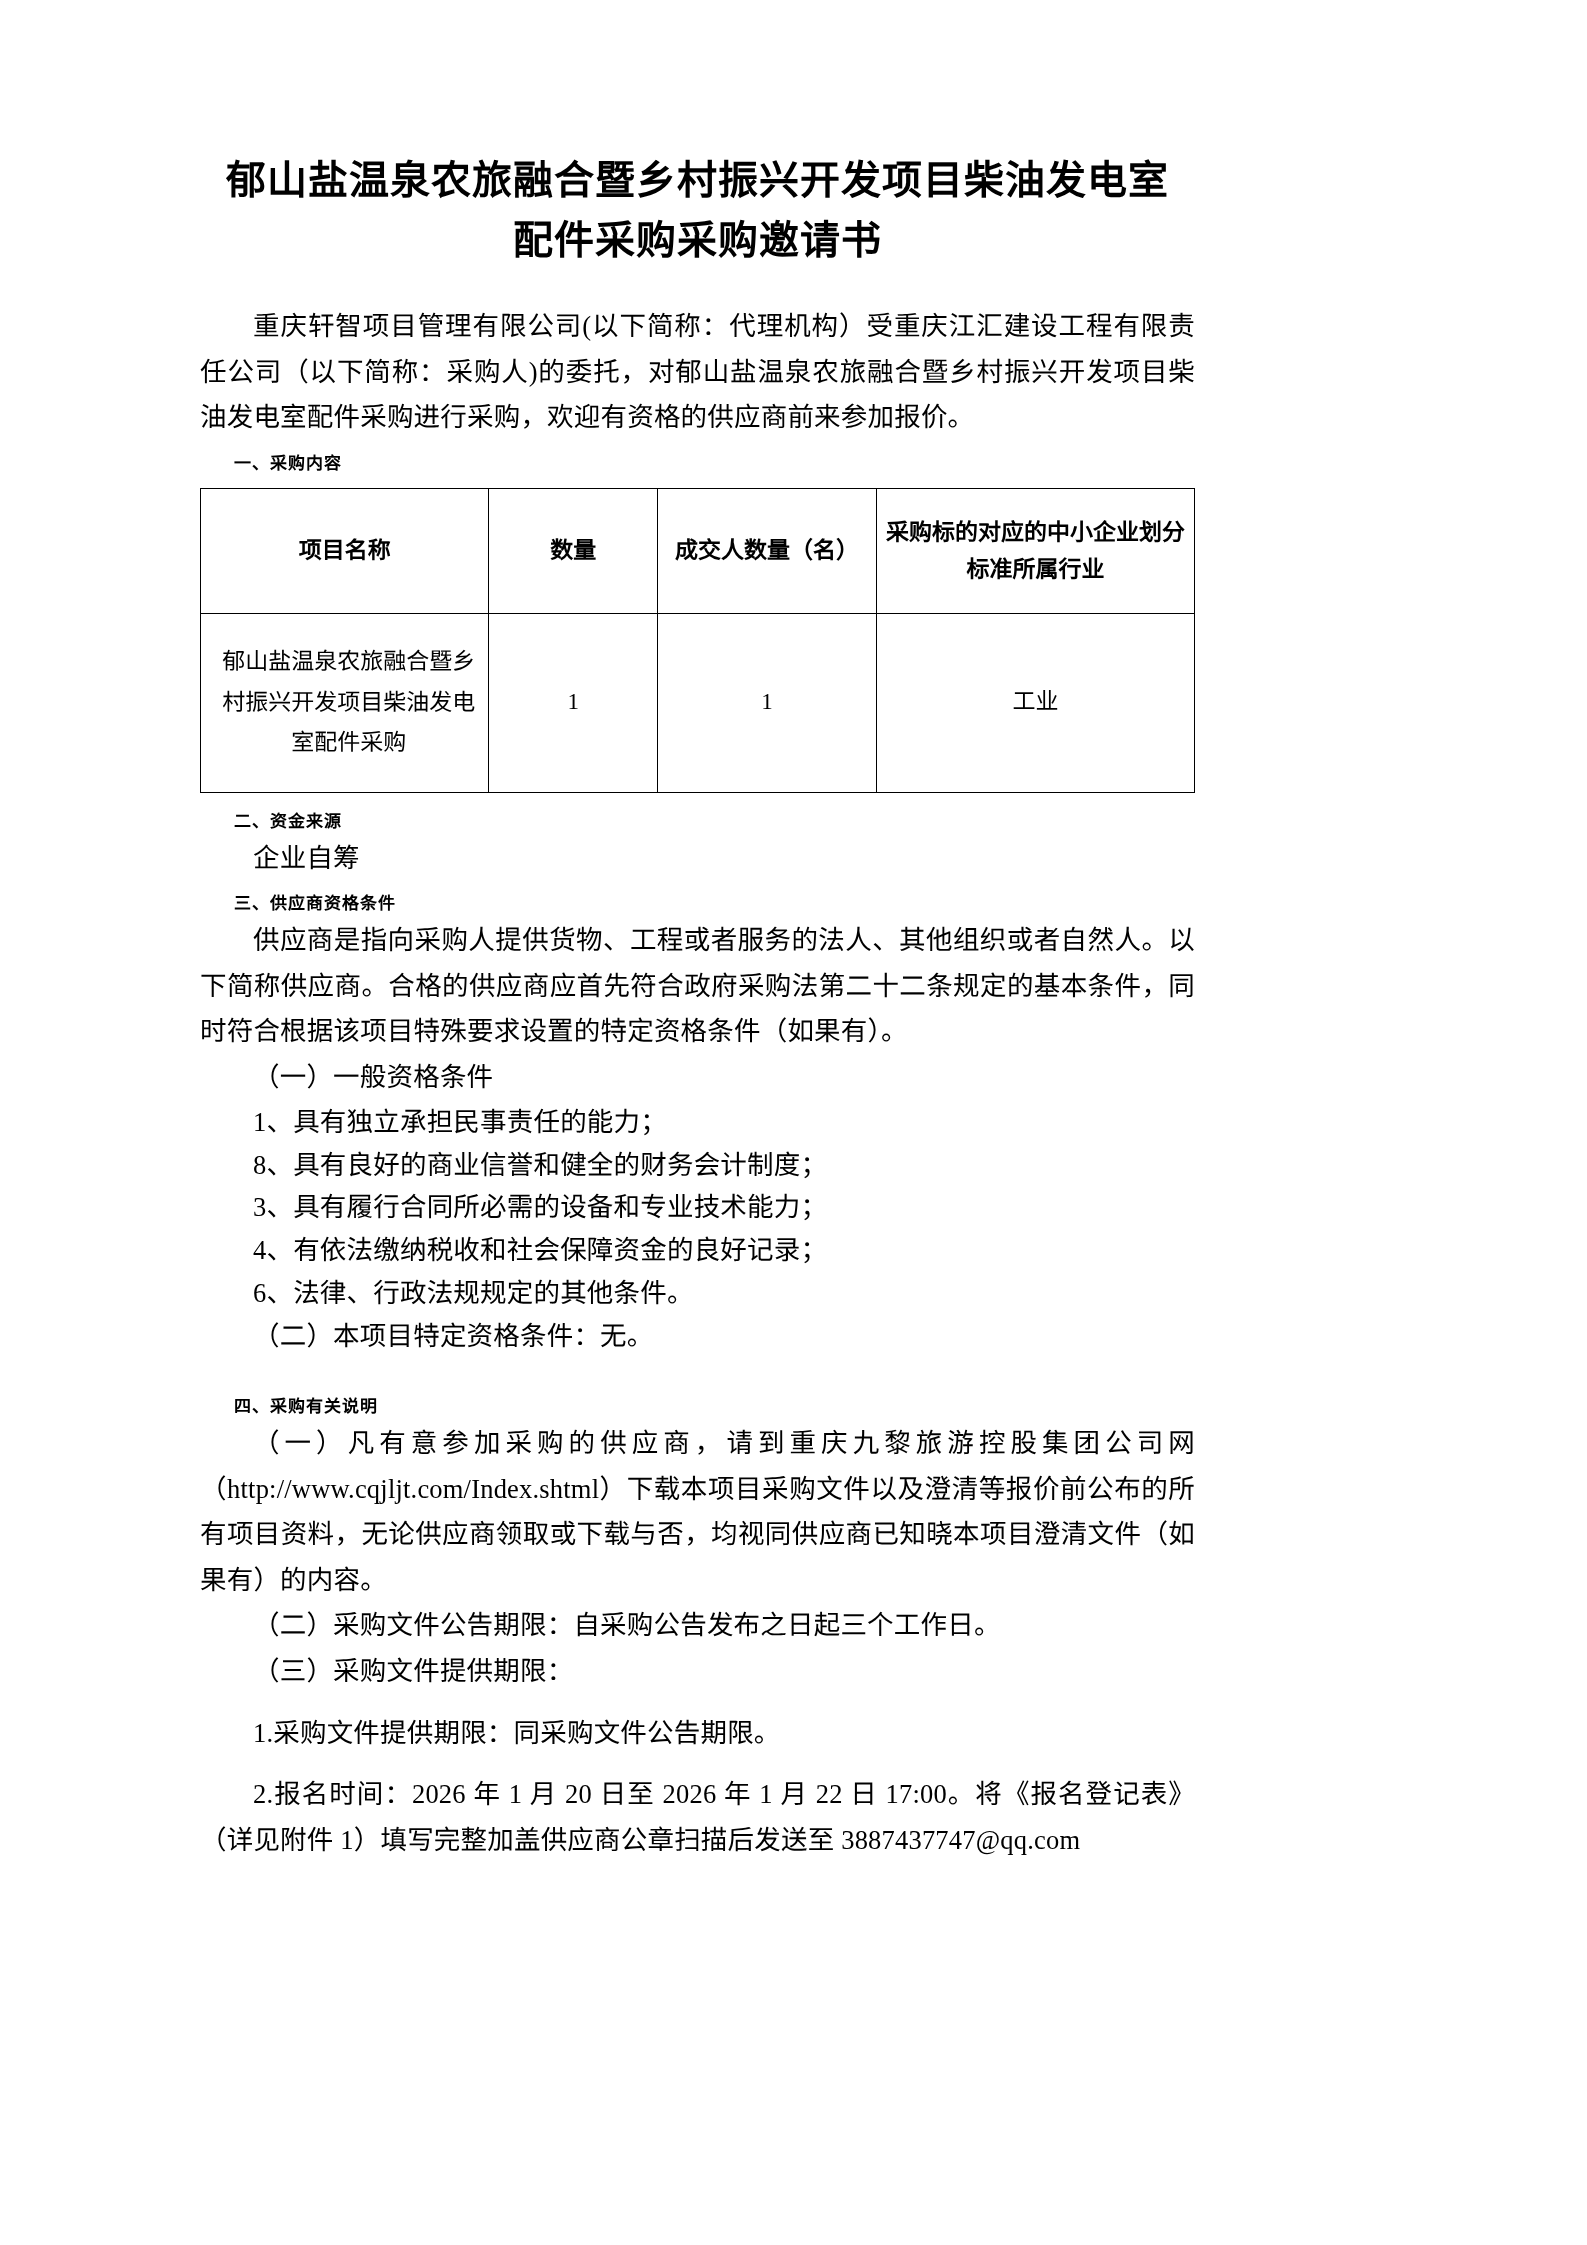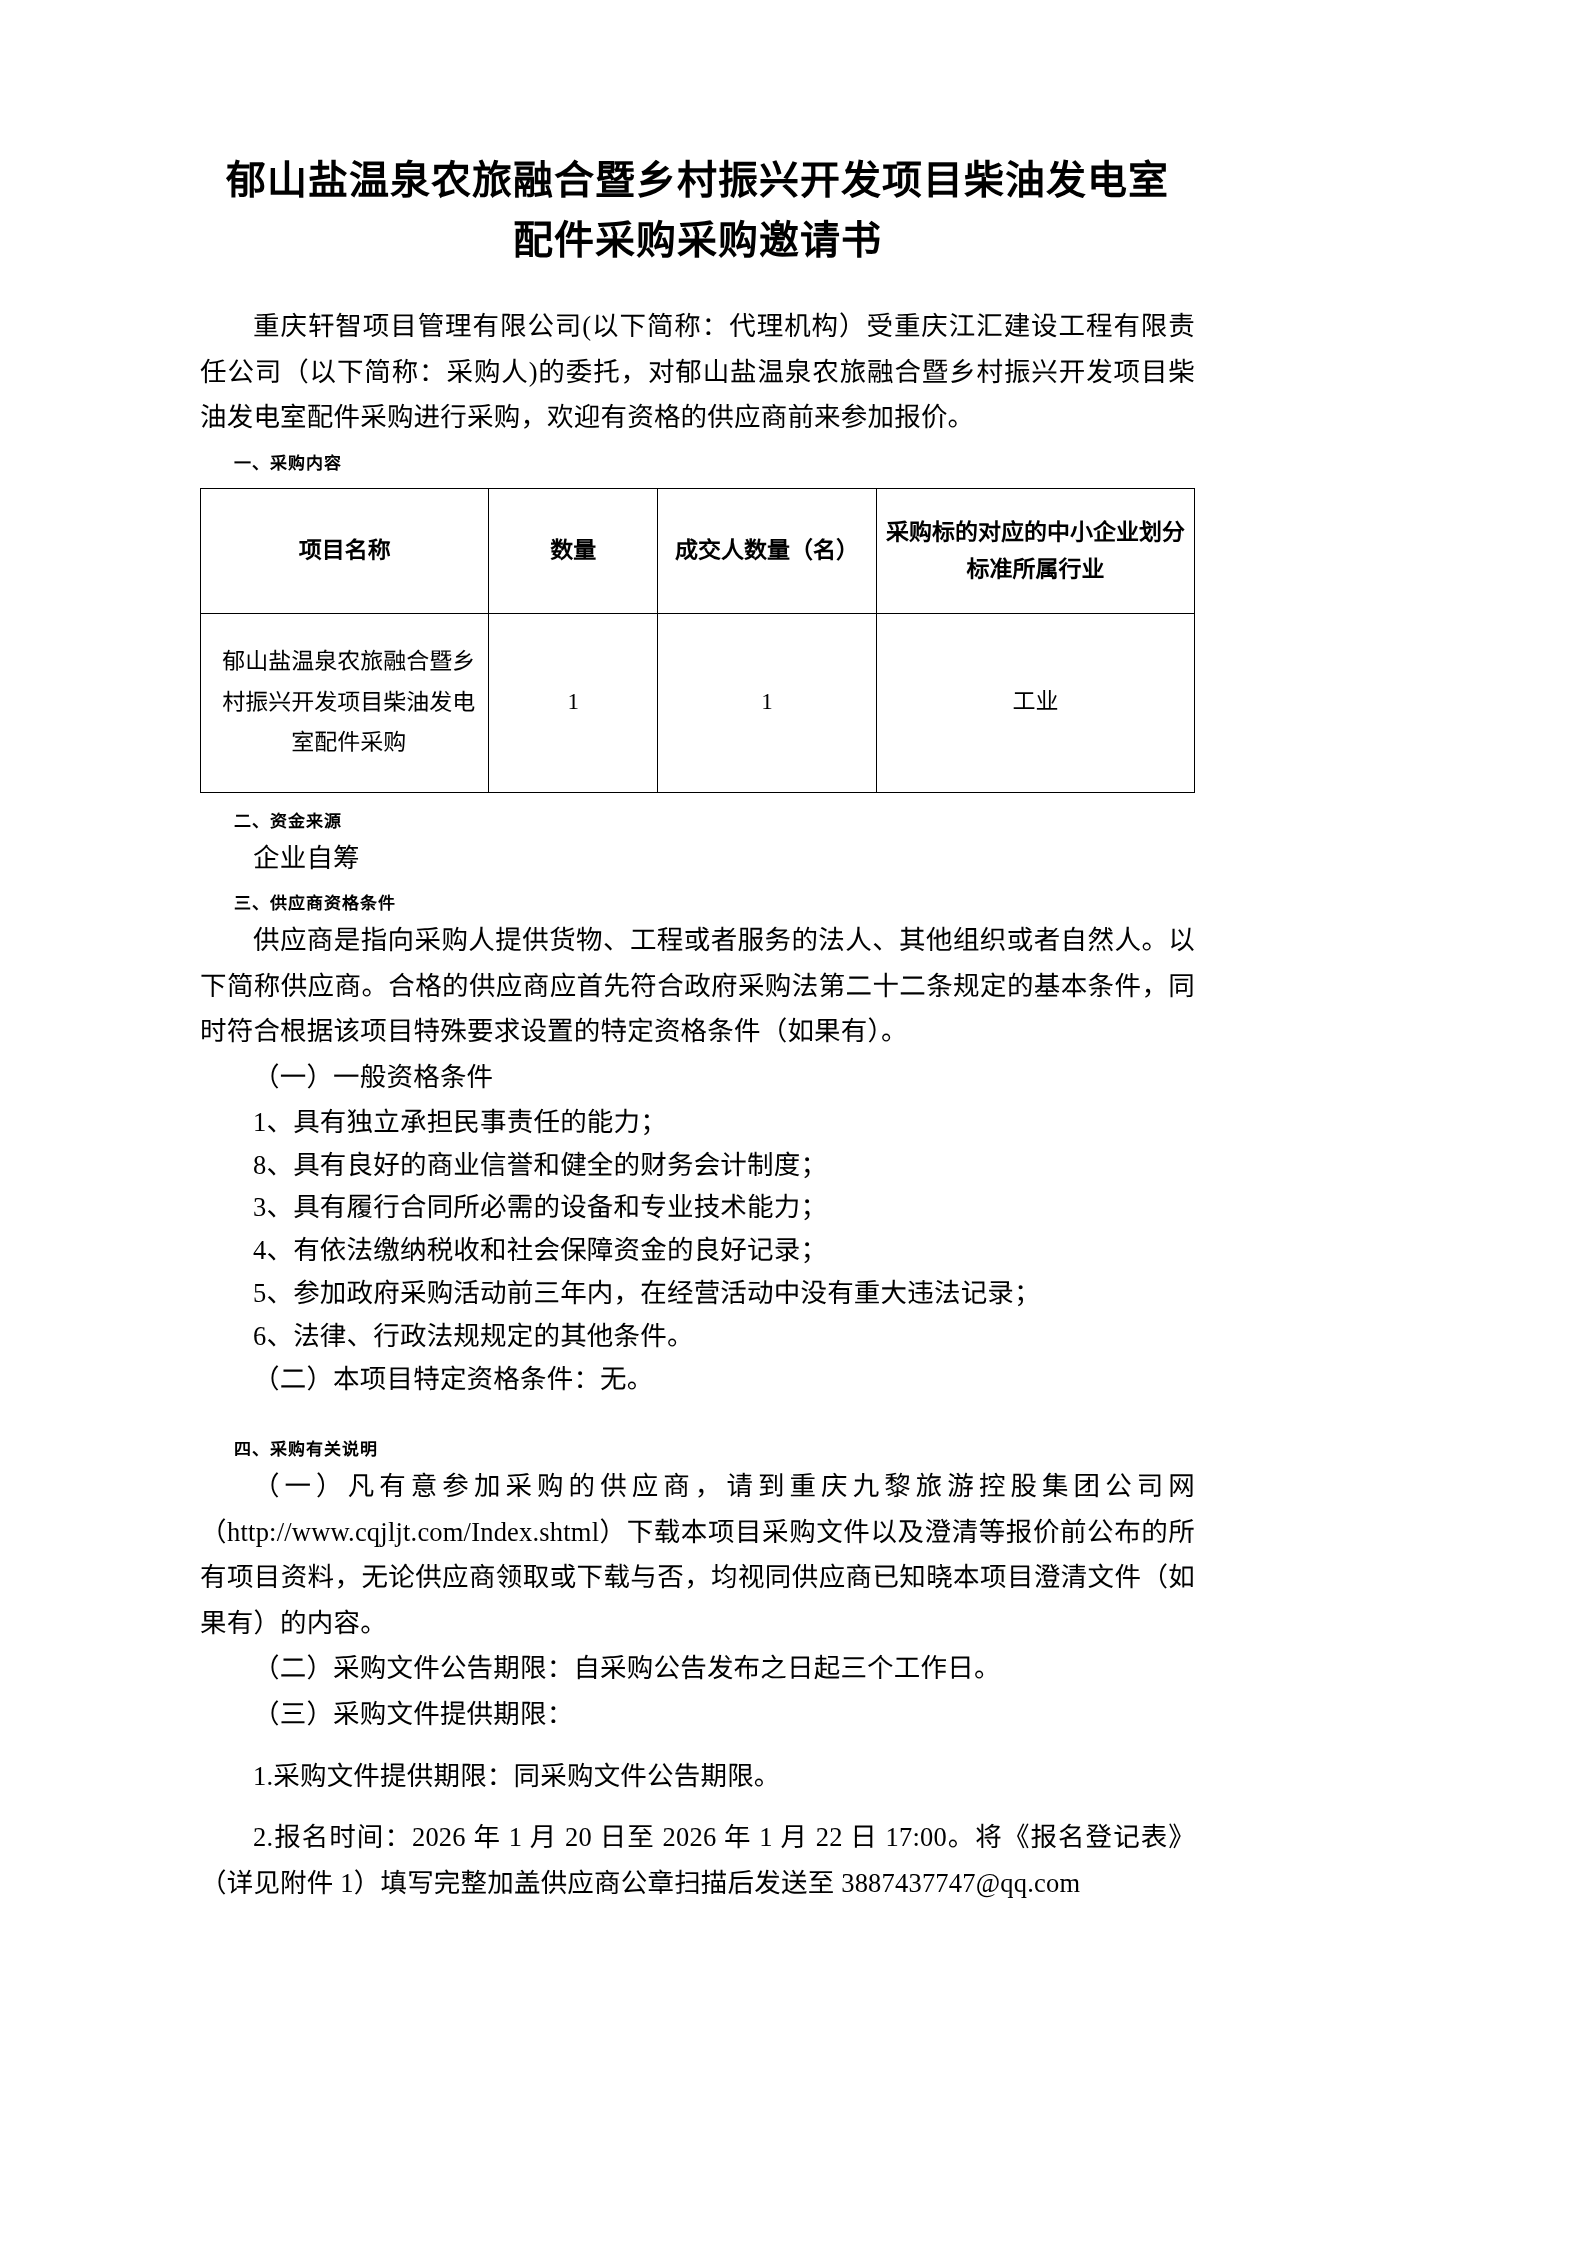--- a/index.html
+++ b/index.html
@@ -138,21 +138,20 @@
   <p class="plain-line">企业自筹</p>
 
   <div class="section-head">三、供应商资格条件</div>
   <p class="para">供应商是指向采购人提供货物、工程或者服务的法人、其他组织或者自然人。以下简称供应商。合格的供应商应首先符合政府采购法第二十二条规定的基本条件，同时符合根据该项目特殊要求设置的特定资格条件（如果有）。</p>
 
   <p class="plain-line">（一）一般资格条件</p>
   <p class="list-line">1、具有独立承担民事责任的能力；</p>
   <p class="list-line">8、具有良好的商业信誉和健全的财务会计制度；</p>
   <p class="list-line">3、具有履行合同所必需的设备和专业技术能力；</p>
   <p class="list-line">4、有依法缴纳税收和社会保障资金的良好记录；</p>
-  <p class="list-line">5、参加政府采购活动前三年内，在经营活动中没有重大违法记录；</p>
   <p class="list-line">6、法律、行政法规规定的其他条件。</p>
   <p class="list-line">（二）本项目特定资格条件：无。</p>
 
   <div class="gap-md"></div>
 
   <div class="section-head">四、采购有关说明</div>
   <p class="para">（一）凡有意参加采购的供应商，请到重庆九黎旅游控股集团公司网（http://www.cqjljt.com/Index.shtml）下载本项目采购文件以及澄清等报价前公布的所有项目资料，无论供应商领取或下载与否，均视同供应商已知晓本项目澄清文件（如果有）的内容。</p>
   <p class="plain-line">（二）采购文件公告期限：自采购公告发布之日起三个工作日。</p>
   <p class="plain-line">（三）采购文件提供期限：</p>
   <div class="gap-sm"></div>

